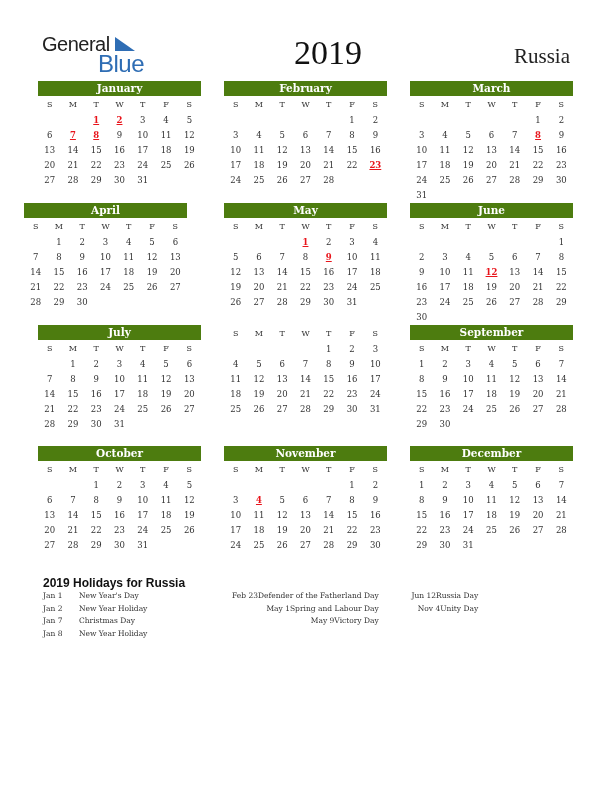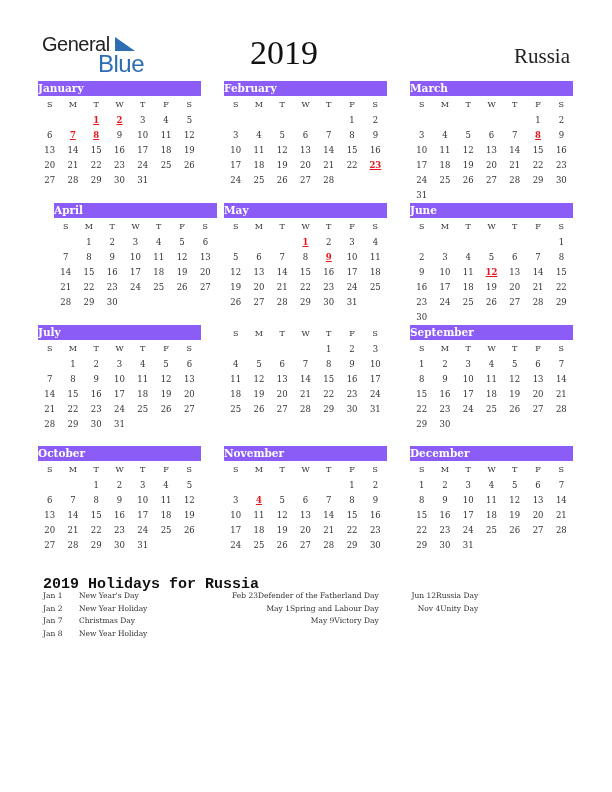--- a/index.html
+++ b/index.html
@@ -1,30 +1,30 @@
 <!DOCTYPE html>
 <html><head>
 <meta charset="utf-8">
 <style>
   html, body { margin: 0; padding: 0; background: #ffffff; }
   body { width: 612px; height: 792px; position: relative; overflow: hidden; font-family: "DejaVu Serif", serif; color: #333; }
   .logo { position: absolute; left: 42px; top: 33px; width: 100px; height: 40px; }
   .logo .g { position: absolute; left: 0; top: 0; font-family: "Liberation Sans", sans-serif; font-size: 20px; color: #222; letter-spacing: -0.5px; }
   .logo .b { position: absolute; left: 56px; top: 17px; font-family: "Liberation Sans", sans-serif; font-size: 24px; color: #2E6DB4; letter-spacing: -0.5px; }
   .logo .tri { position: absolute; left: 73px; top: 4px; width: 0; height: 0; border-left: 20px solid #2E6DB4; border-top: 14px solid transparent; }
-  .year { position: absolute; left: 250px; top: 34px; width: 112px; text-align: left; font-family: "Liberation Serif", serif; font-size: 34px; color: #111; }
+  .year { position: absolute; left: 250px; top: 34px; width: 112px; text-align: right; font-family: "Liberation Serif", serif; font-size: 34px; color: #111; }
   .country { position: absolute; left: 500px; top: 44px; width: 70px; text-align: right; font-family: "Liberation Serif", serif; font-size: 21px; color: #222; }
   .month { position: absolute; width: 163px; }
-  .mhead { height: 15px; background: #8b5cf6; color: #fff; font-family: "DejaVu Serif", serif; font-weight: bold; font-size: 10.5px; line-height: 15px; }
+  .mhead { height: 15px; background: #4d7c0f; color: #fff; text-align: center; font-family: "DejaVu Serif", serif; font-weight: bold; font-size: 10.5px; line-height: 15px; }
   .grid { display: grid; grid-template-columns: repeat(7, 1fr); }
   .dow, .day { height: 15px; line-height: 15px; text-align: center; font-family: "DejaVu Serif", serif; font-size: 8.5px; color: #333; }
   .dow { font-size: 8px; margin-top: 1px; height: 16px; }
   .day.hol { color: #e8141b; font-weight: bold; text-decoration: underline; }
   .holidays { position: absolute; left: 43px; top: 576px; width: 540px; font-family: "DejaVu Serif", serif; }
-  .holidays .title { font-family: Liberation Mono, monospace; font-weight: bold; font-size: 15px; color: #111; margin-bottom: 2px; }
+  .holidays .title { font-family: Liberation Sans, sans-serif; font-weight: bold; font-size: 12px; color: #111; margin-bottom: 2px; }
   .hcol { position: absolute; top: 14px; }
   .hrow { height: 12.5px; line-height: 12.5px; font-size: 7.5px; color: #333; white-space: nowrap; }
   .hrow .d { display: inline-block; width: 36px; }
 </style>
 </head>
 <body>
 
 <div class="logo">
   <span class="g">General</span>
   <span class="tri"></span>
@@ -165,21 +165,21 @@
         <div class="day">24</div>
         <div class="day">25</div>
         <div class="day">26</div>
         <div class="day">27</div>
         <div class="day">28</div>
         <div class="day">29</div>
         <div class="day">30</div>
         <div class="day">31</div>
       </div>
     </div>
-    <div class="month" style="left: 54px; top: 203px;">
+    <div class="month" style="left: 24px; top: 203px;">
       <div class="mhead">April</div>
       <div class="grid">
         <div class="dow">S</div>
         <div class="dow">M</div>
         <div class="dow">T</div>
         <div class="dow">W</div>
         <div class="dow">T</div>
         <div class="dow">F</div>
         <div class="dow">S</div>
         <div class="day"></div>

